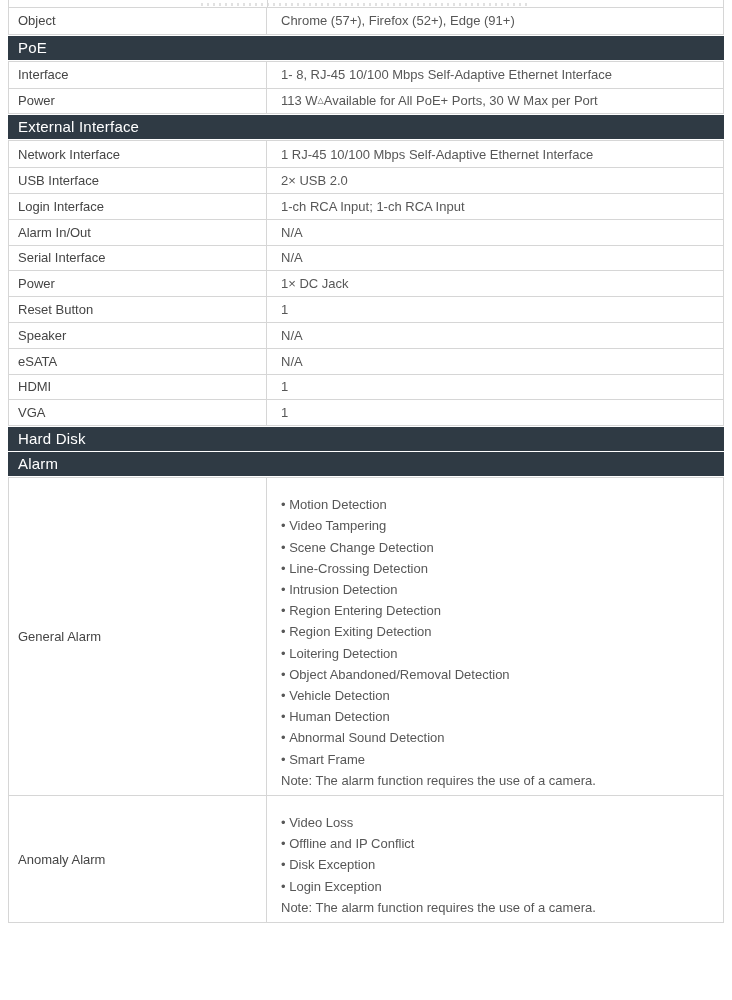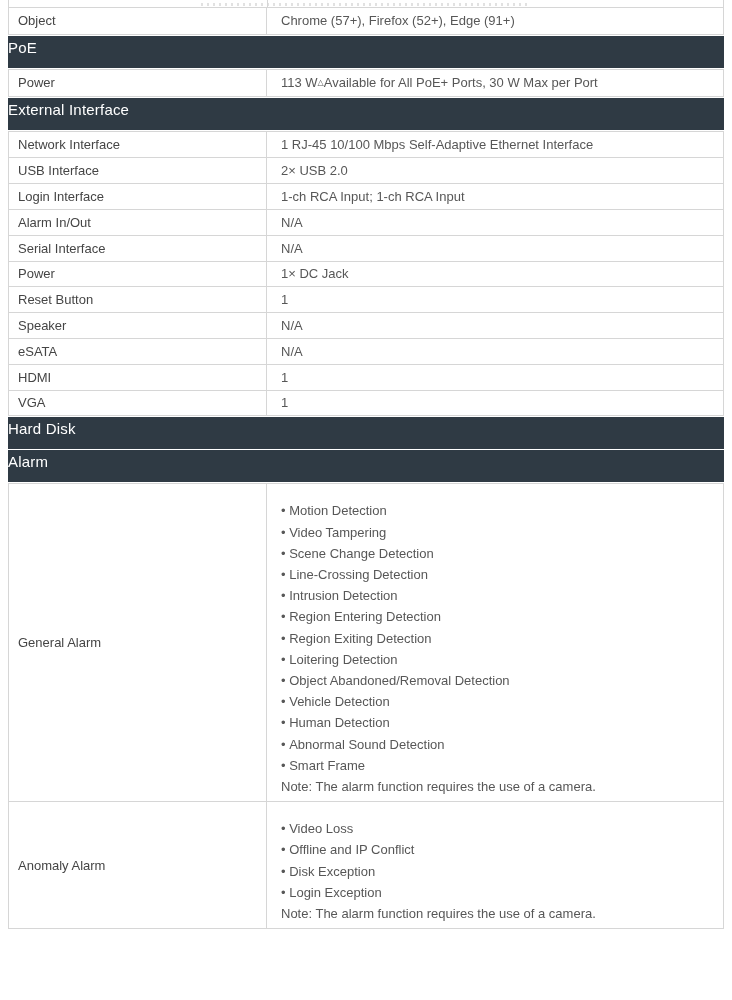--- a/index.html
+++ b/index.html
@@ -27,23 +27,23 @@
   }
   .partial-row .divider{
     position:absolute;left:258px;top:0;bottom:0;width:1px;background:var(--border);
   }
   .partial-row .smudge{
     position:absolute;left:192px;top:3px;width:330px;height:3px;opacity:.45;
     background:repeating-linear-gradient(90deg,#bdbdbd 0 2px,transparent 2px 6px);
   }
 
   .section-header{
-    height:32px;line-height:24px;margin:1px 0;
+    height:24px;line-height:24px;margin:1px 0;
     background:var(--header-bg);color:var(--header-text);
-    font-size:15px;letter-spacing:.2px;
+    font-size:15px;padding-left:10px;letter-spacing:.2px;
   }
 
   .rows-block{border:1px solid var(--border);background:#fff;}
   .spec-row{display:flex;align-items:stretch;}
   .spec-row + .spec-row{border-top:1px solid var(--border);}
   .spec-row.simple{height:25.8px;}
   .cell-label{
     width:258px;flex:0 0 258px;border-right:1px solid var(--border);
     display:flex;align-items:center;padding-left:9px;
     font-size:13px;color:var(--label-text);
@@ -70,20 +70,24 @@
   </div>
   <section id="spec-table">
       <div class="rows-block">
         <div class="spec-row simple">
           <div class="cell-label">Object</div>
           <div class="cell-value">Chrome (57+), Firefox (52+), Edge (91+)</div>
         </div>
       </div>
       <div class="section-header">PoE</div>
       <div class="rows-block">
+        <div class="spec-row simple">
+          <div class="cell-label">Interface</div>
+          <div class="cell-value">1- 8, RJ-45 10/100 Mbps Self-Adaptive Ethernet Interface</div>
+        </div>
         <div class="spec-row simple">
           <div class="cell-label">Power</div>
           <div class="cell-value">
             <span>113 W</span>
             <sup>△</sup>
             <span> Available for All PoE+ Ports, 30 W Max per Port</span>
           </div>
         </div>
       </div>
       <div class="section-header">External Interface</div>

